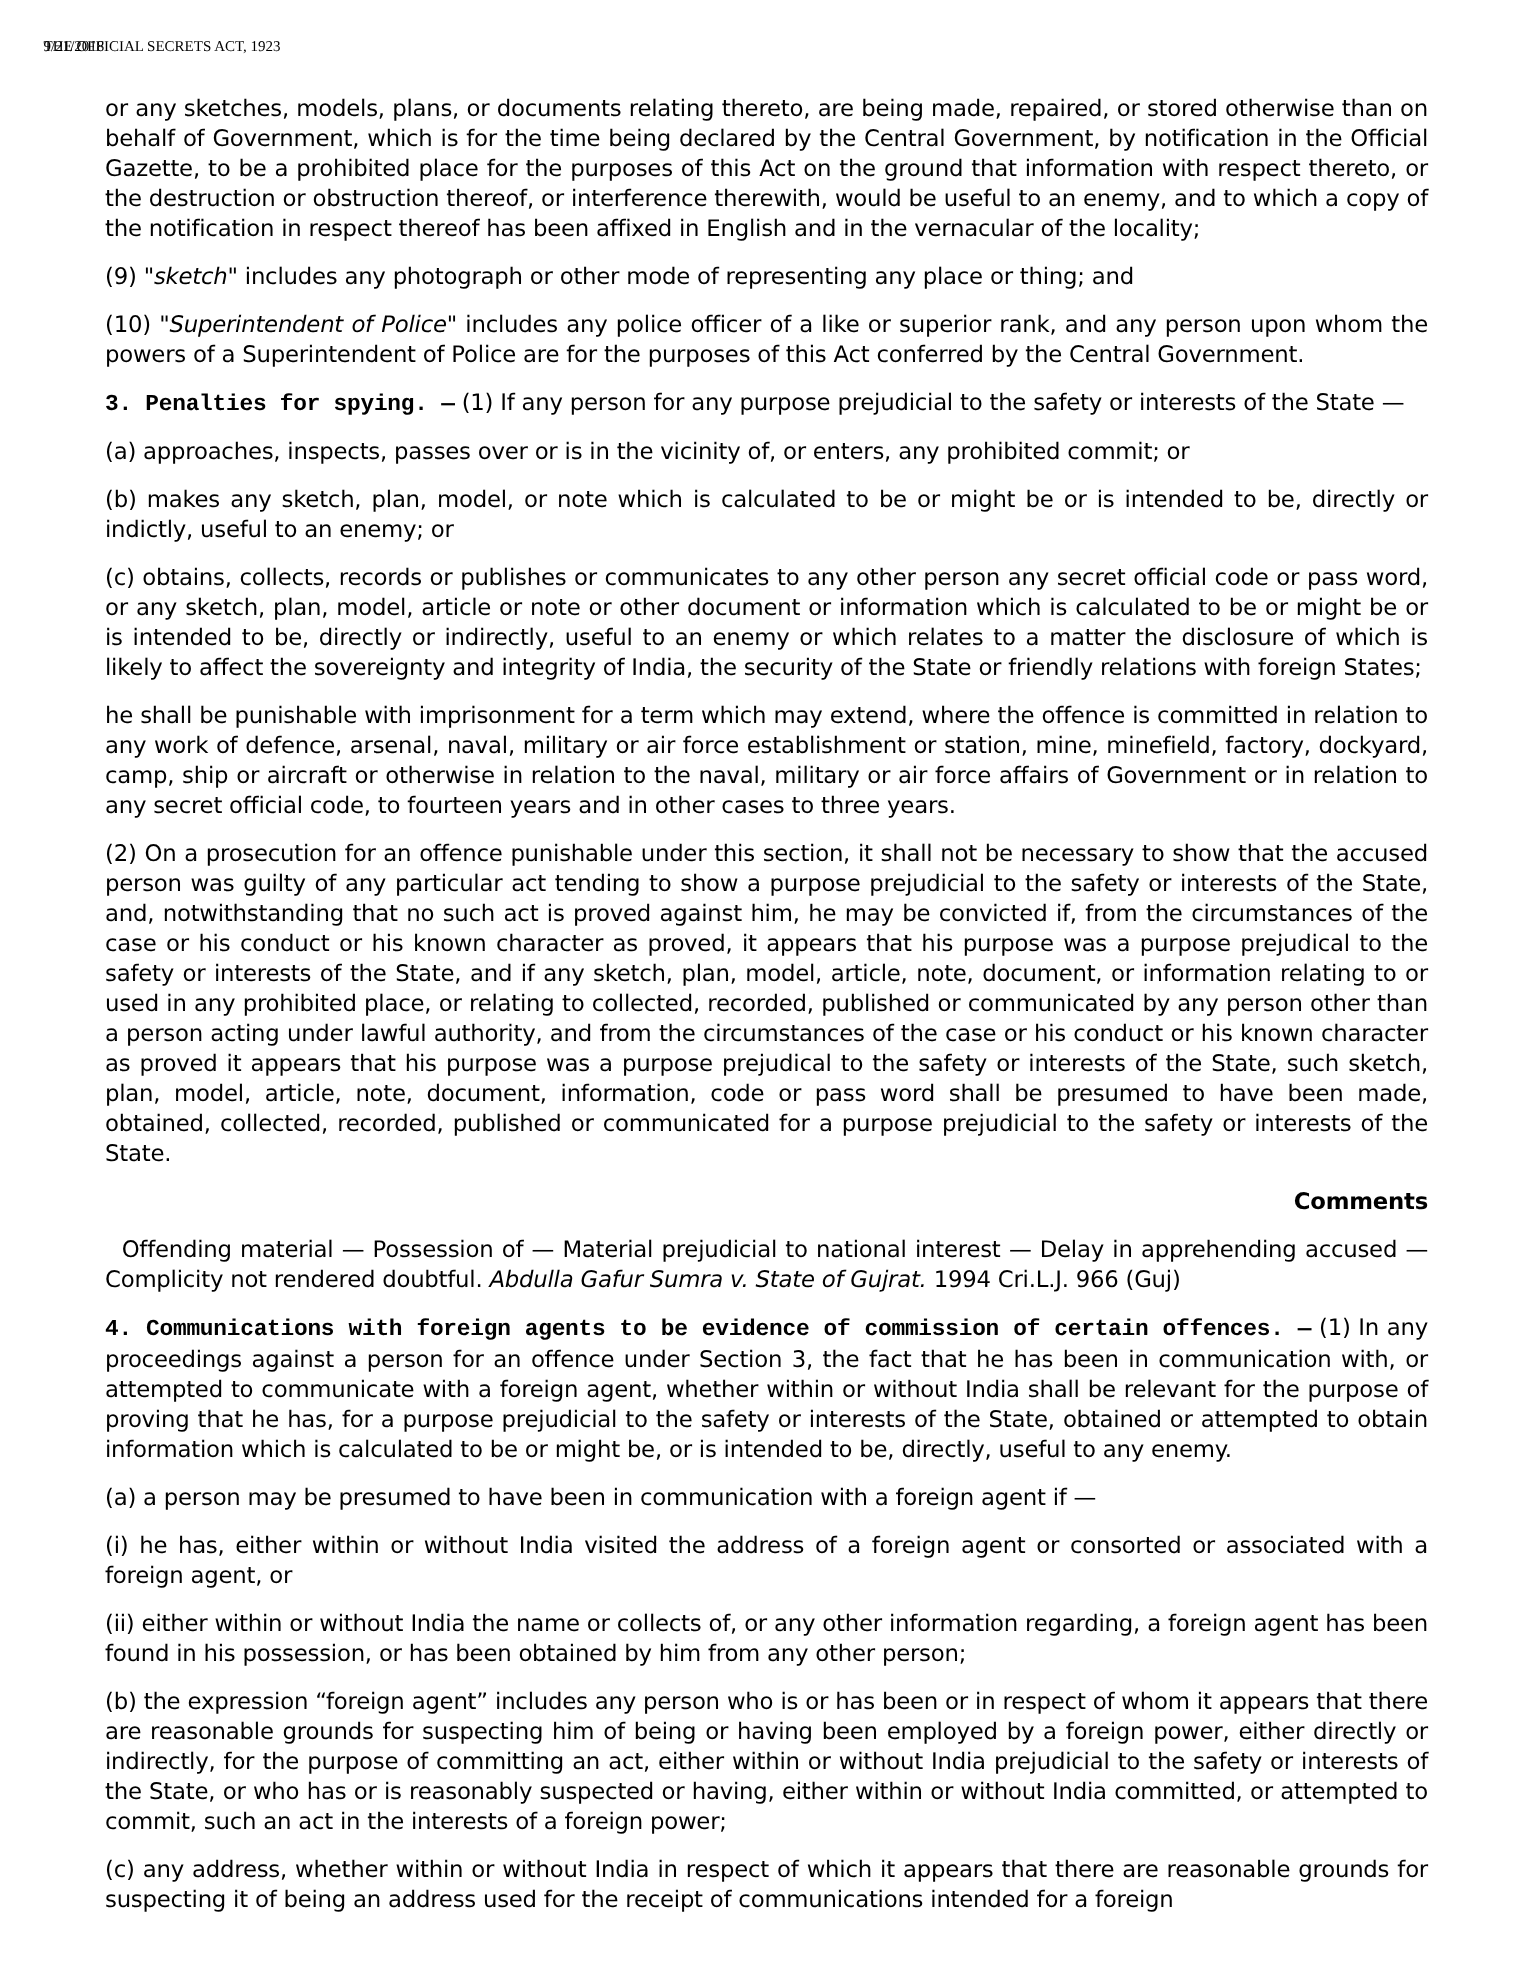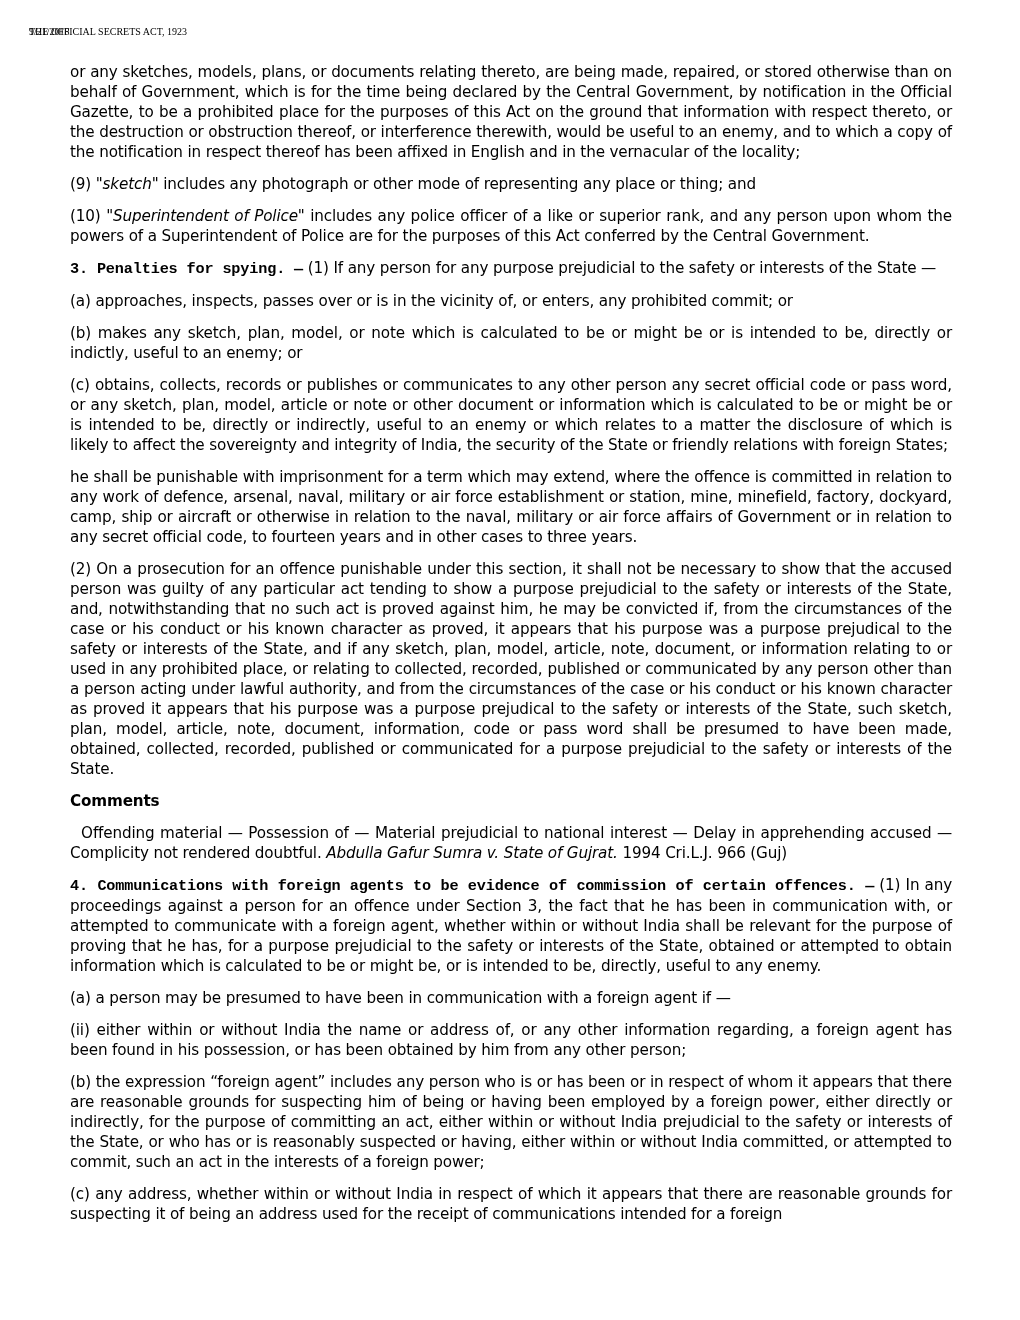--- a/index.html
+++ b/index.html
@@ -5,21 +5,21 @@
   html, body { margin: 0; padding: 0; background: #ffffff; }
   body { width: 1020px; height: 1320px; position: relative; overflow: hidden; color: #000; }
   .header { position: absolute; top: 26px; left: 29px; right: 29px; height: 16px;
     font-family: Liberation Serif, serif; font-size: 10px; }
   .header .date { position: absolute; left: 0; top: 0; }
   .header .title { position: absolute; left: 0; right: 0; text-align: left; top: 0; }
   .content { position: absolute; top: 50px; left: 58px; width: 906px;
     font-family: "DejaVu Sans", sans-serif; font-size: 15.2px; line-height: 20px;
     text-align: justify; letter-spacing: -0.15px; }
   .content p { margin: 12px; }
-  .center { text-align: left; font-weight: bold; }
+  .center { text-align: right; font-weight: bold; }
   b { font-weight: bold; font-family: Liberation Mono, monospace; }
   i { font-style: italic; }
 </style>
 </head>
 <body>
 
 <div class="header">
   <span class="date">9/21/2018</span>
   <span class="title">THE OFFICIAL SECRETS ACT, 1923</span>
 </div>
@@ -31,16 +31,17 @@
   <p><b>3. Penalties for spying. —</b><span> (1) If any person for any purpose prejudicial to the safety or interests of the State —</span></p>
   <p>(a)  approaches, inspects, passes over or is in the vicinity of, or enters, any prohibited commit; or</p>
   <p>(b) makes any sketch, plan, model, or note which is calculated to be or might be or is intended to be, directly or indictly, useful to an enemy; or</p>
   <p>(c)  obtains, collects, records or publishes or communicates to any other person any secret official code or pass word, or any sketch, plan, model, article or note or other document or information which is calculated to be or might be or is intended to be, directly or indirectly, useful to an enemy or which relates to a matter the disclosure of which is likely to affect the sovereignty and integrity of India, the security of the State or friendly relations with foreign States;</p>
   <p>he shall be punishable with imprisonment for a term which may extend, where the offence is committed in relation to any work of defence, arsenal, naval, military or air force establishment or station, mine, minefield, factory, dockyard, camp, ship or aircraft or otherwise in relation to the naval, military or air force affairs of Government or in relation to any secret official code, to fourteen years and in other cases to three years.</p>
   <p>(2) On a prosecution for an offence punishable under this section, it shall not be necessary to show that the accused person was guilty of any particular act tending to show a purpose prejudicial to the safety or interests of the State, and, notwithstanding that no such act is proved against him, he may be convicted if, from the circumstances of the case or his conduct or his known character as proved, it appears that his purpose was a purpose prejudical to the safety or interests of the State, and if any sketch, plan, model, article, note, document, or information relating to or used in any prohibited place, or relating to collected, recorded, published or communicated by any person other than a person acting under lawful authority, and from the circumstances of the case or his conduct or his known character as proved it appears that his purpose was a purpose prejudical to the safety or interests of the State, such sketch, plan, model, article, note, document, information, code or pass word shall be presumed to have been made, obtained, collected, recorded, published or communicated for a purpose prejudicial to the safety or interests of the State.</p>
   <p class="center">Comments</p>
   <p><span>&nbsp;&nbsp;Offending material — Possession of — Material prejudicial  to national interest — Delay in apprehending accused — Complicity not rendered doubtful. </span><i>Abdulla Gafur Sumra v. State of Gujrat.</i><span> 1994 Cri.L.J. 966 (Guj)</span></p>
   <p><b>4. Communications with foreign agents to be evidence of commission of certain offences. —</b><span> (1) In any proceedings against a person for an offence under Section 3, the fact that he has been in communication with, or attempted to communicate with a foreign agent, whether within or without India shall be relevant for the purpose of proving that he has, for a purpose prejudicial to the safety or interests of the State, obtained or attempted to obtain information which is calculated to be or might be, or is intended to be, directly, useful to any enemy.</span></p>
   <p>(a) a person may be presumed to have been in communication with a foreign agent if —</p>
-  <p>(ii) either within or without India the name or address of, or any other information regarding, a foreign agent has been found in his possession, or has been obtained by him from any other person;</p>
+  <p>(i) he has, either within or without India visited the address of a foreign agent or consorted or associated with a foreign agent, or</p>
+  <p>(ii) either within or without India the name or collects of, or any other information regarding, a foreign agent has been found in his possession, or has been obtained by him from any other person;</p>
   <p>(b)  the expression “foreign agent” includes any person who is or has been or in respect of whom it appears that there are reasonable grounds for suspecting him of being or having been employed by a foreign power, either directly or indirectly, for the purpose of committing an act, either within or without India prejudicial to the safety or interests of the State, or who has or is reasonably suspected or having, either within or without India committed, or attempted to commit, such an act in the interests of a foreign power;</p>
   <p>(c)  any address, whether within or without India in respect of which it appears that there are reasonable grounds for suspecting it of being an address used for the receipt of communications intended for a foreign</p>
 </div>
 
 </body></html>

